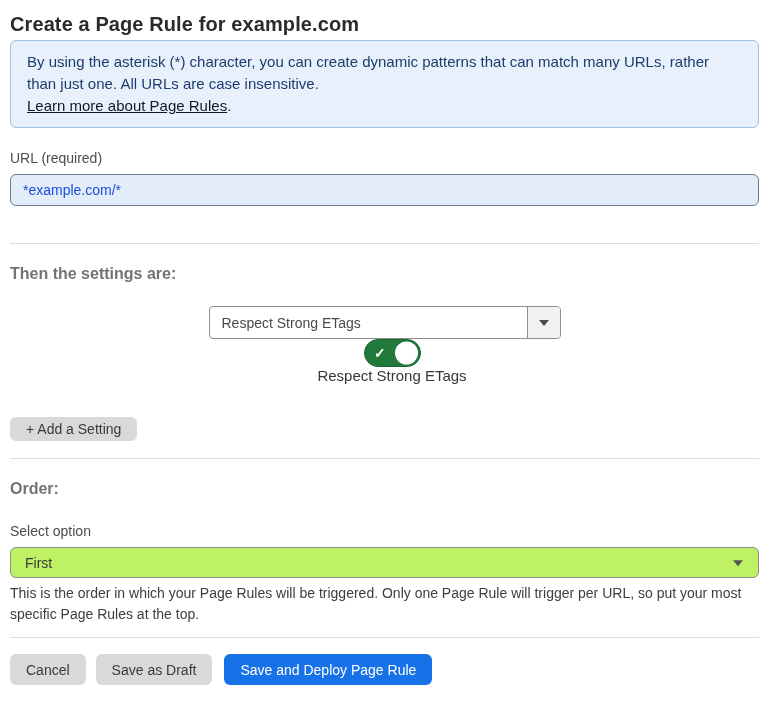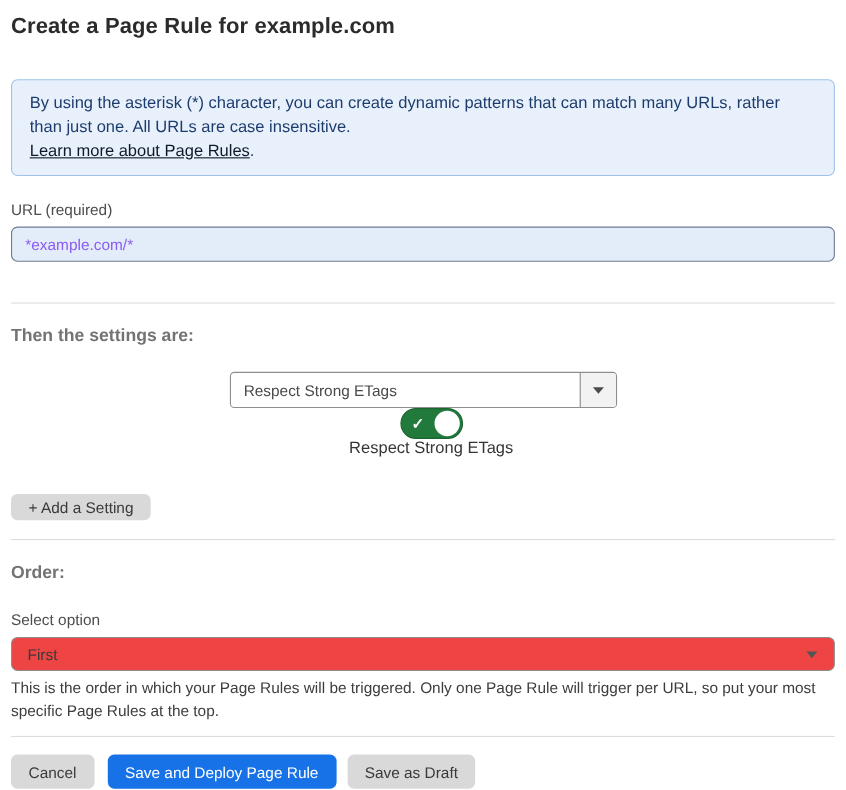--- a/index.html
+++ b/index.html
@@ -15,21 +15,21 @@
     min-height: 718px;
     padding: 13px 10px 14px 10px;
   }
 
   
   .page-title {
     font-size: 20px;
     font-weight: 700;
     color: #2b2b2b;
     letter-spacing: 0.1px;
-    margin-bottom: 36px;
+    margin-bottom: 4px;
   }
 
   
   .info-box {
     background: #e8f1fb;
     border: 1px solid #9fc3e8;
     border-radius: 6px;
     padding: 10px 16px;
     font-size: 15px;
     line-height: 22px;
@@ -58,21 +58,21 @@
   .url-input {
     display: block;
     width: 749px;
     height: 32px;
     background: #e3ecf9;
     border: 1px solid #6f7b90;
     border-radius: 6px;
     padding: 0 12px;
     font-family: "Liberation Sans", sans-serif;
     font-size: 14px;
-    color: #8b5cf6;
+    color: #1d4ed8;
     outline: none;
   }
 
   .divider {
     border: none;
     border-top: 1px solid #dcdcdc;
     height: 0;
   }
   .divider-1 { margin: 37px 0 21px 0; }
   .divider-2 { margin: 17px 0 21px 0; }
@@ -186,21 +186,21 @@
     color: #ffffff;
   }
   .add-setting-btn { height: 24px; }
 
   
   .order-select {
     width: 749px;
     height: 31px;
     border: 1px solid #8e8e8e;
     border-radius: 6px;
-    background: #ef4444;
+    background: #bef264;
     display: flex;
     align-items: center;
     padding: 0 14px;
     font-size: 14px;
     color: #3a3a3a;
     cursor: pointer;
     position: relative;
     margin-bottom: 5px;
   }
   .order-select .tri-down {
@@ -271,17 +271,17 @@
     <span>First</span>
     <span class="tri-down"></span>
   </div>
 
   <div class="help-text">This is the order in which your Page Rules will be triggered. Only one Page Rule will trigger per URL, so put your most specific Page Rules at the top.</div>
 
   <hr class="divider divider-3">
 
   <div class="actions-row">
     <button class="btn btn-gray">Cancel</button>
+    <button class="btn btn-gray">Save as Draft</button>
     <button class="btn btn-blue">Save and Deploy Page Rule</button>
-    <button class="btn btn-gray">Save as Draft</button>
   </div>
 
 </div>
 
 </body></html>

